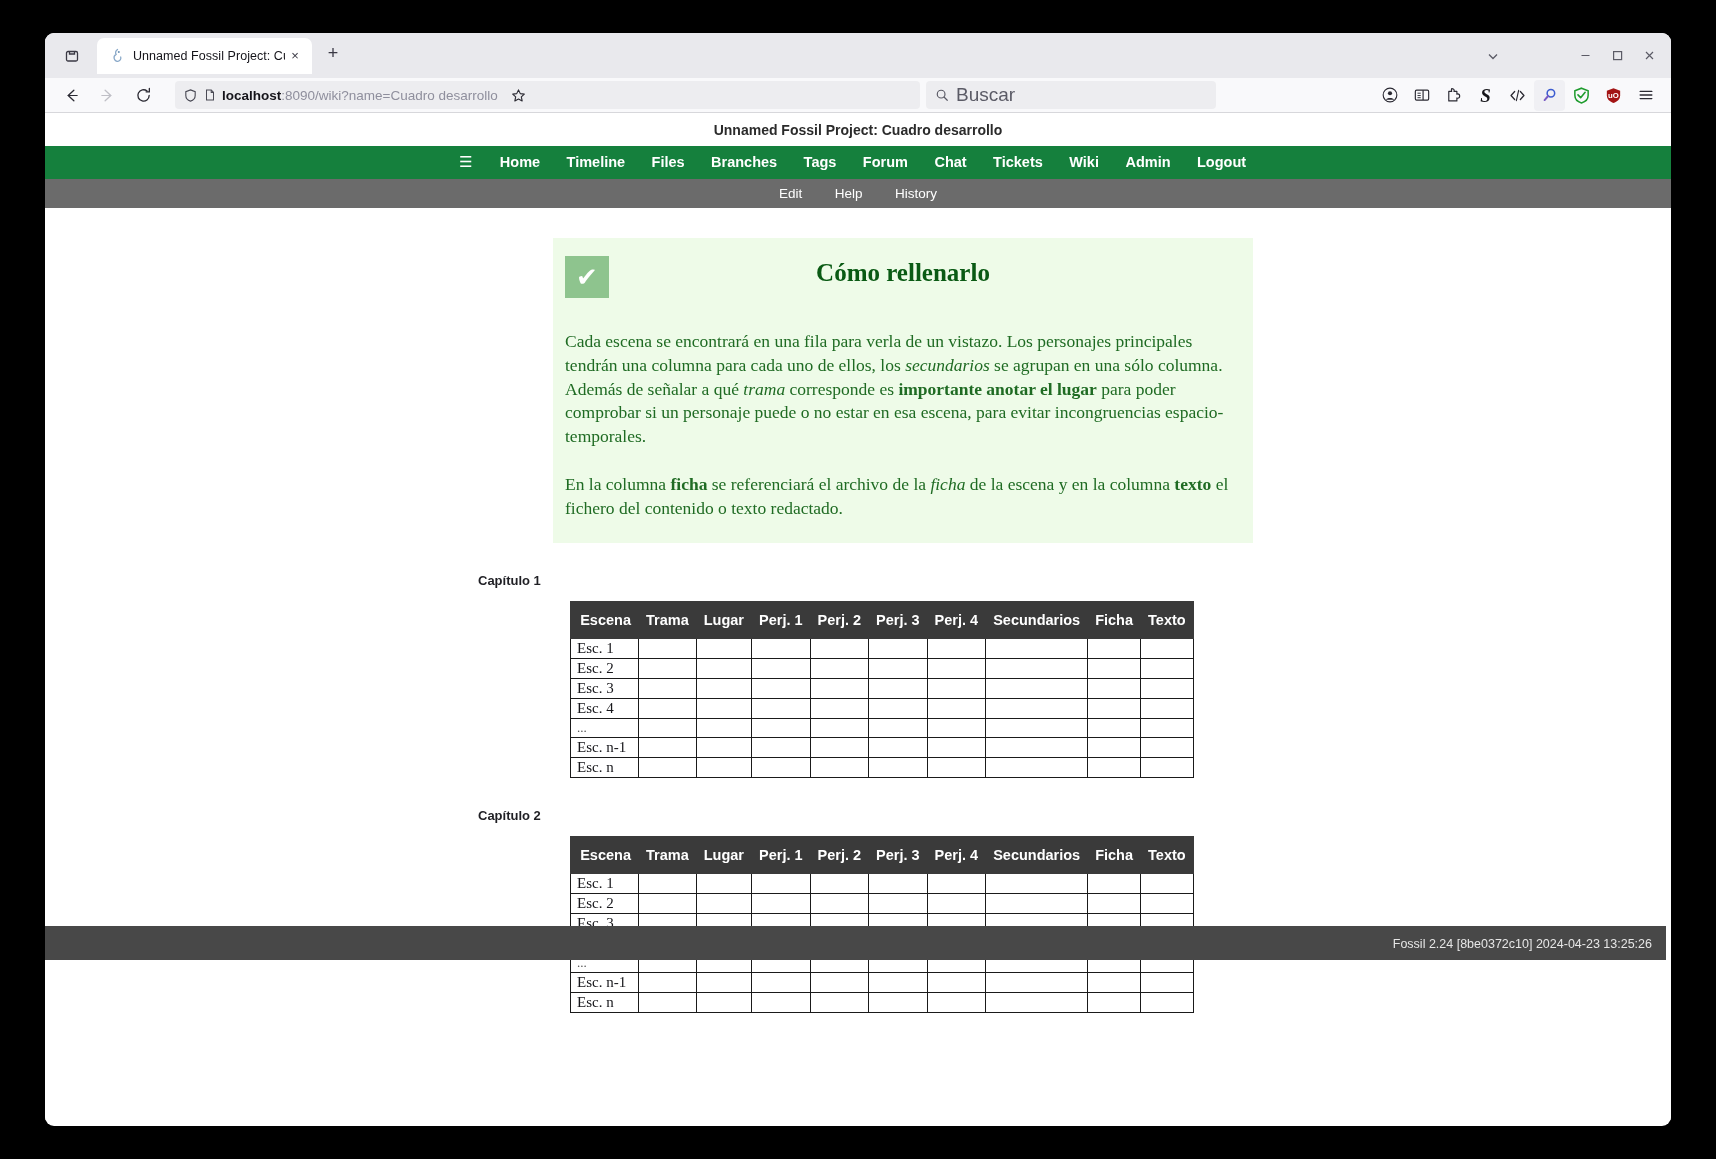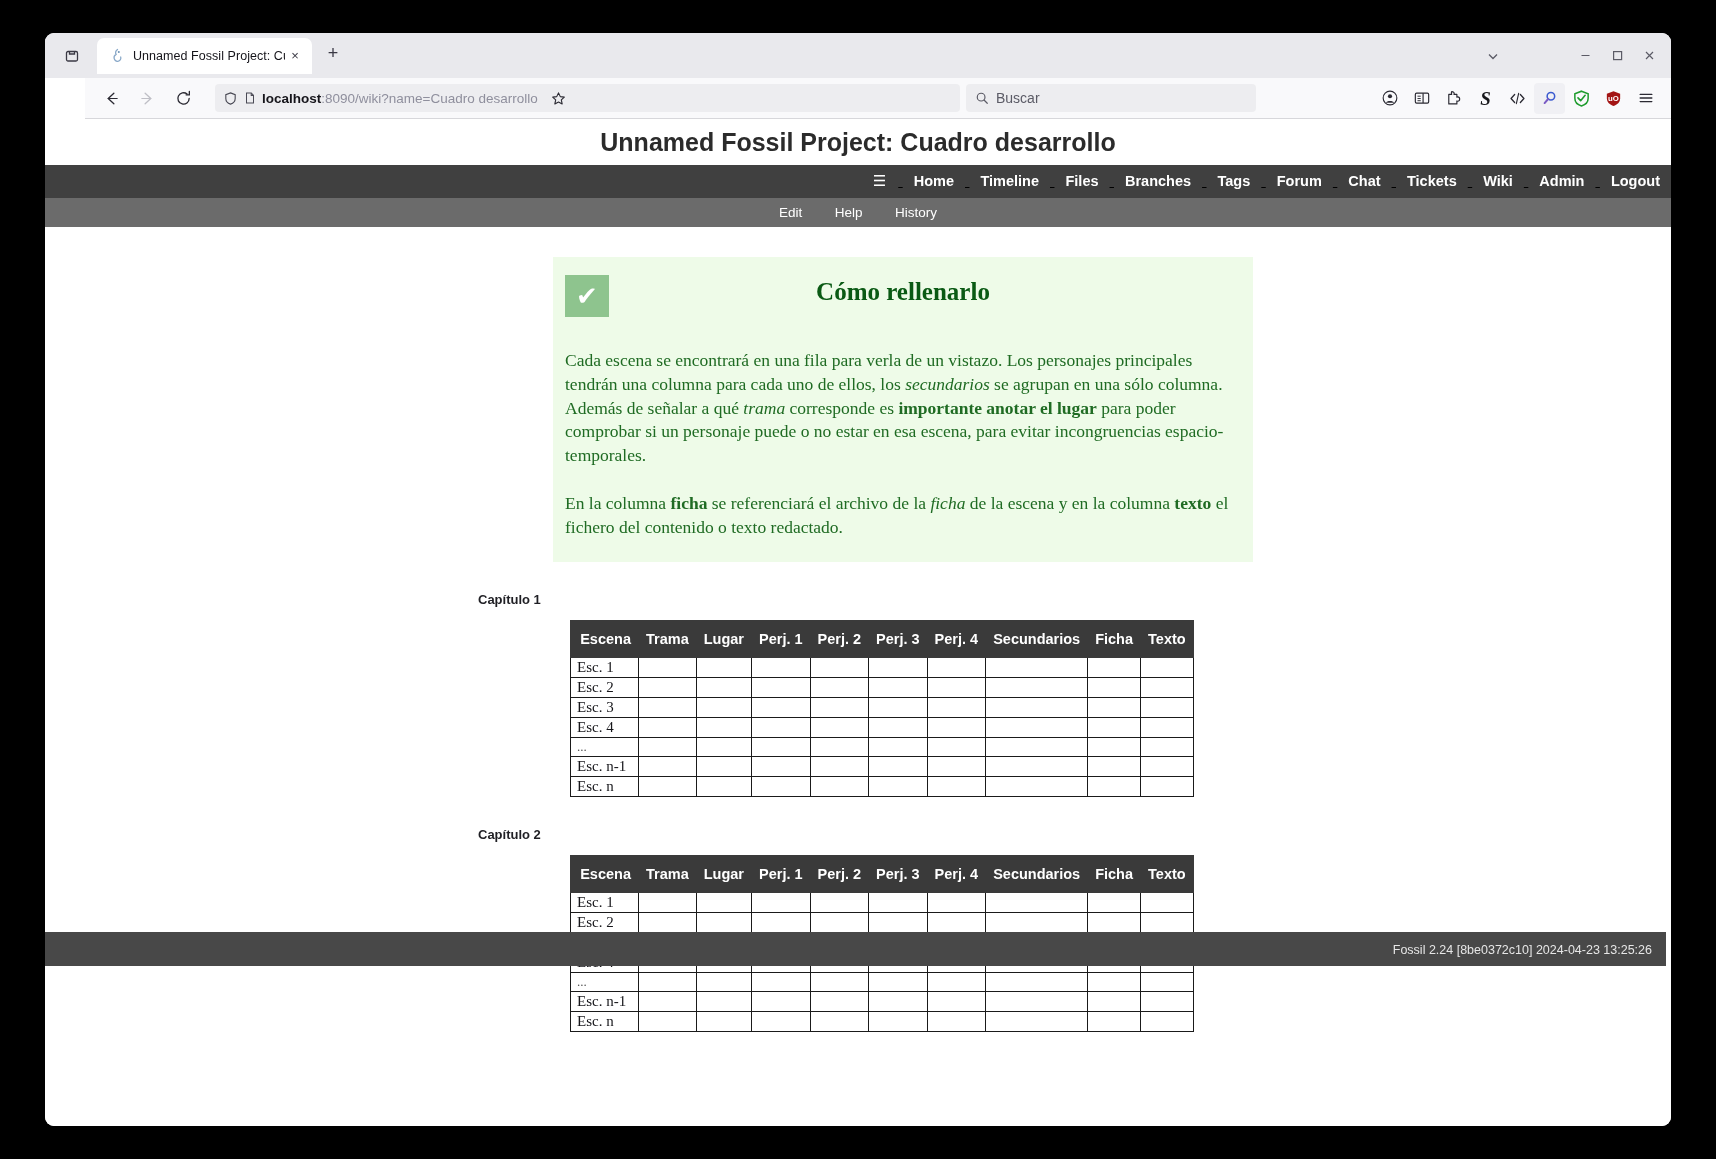--- a/index.html
+++ b/index.html
@@ -104,28 +104,27 @@
   }
   .winbtn {
     width: 32px; height: 32px;
     display: flex; align-items: center; justify-content: center;
     color: #5b5b66;
   }
   .winbtn.spacer { width: 60px; }
 
   
   .navbar {
-    height: 41px;
+    height: 35px;
     background: #f9f9fb;
     display: flex;
     align-items: center;
     padding: 0 10px;
     border-bottom: 1px solid #d7d7db;
     box-sizing: border-box;
-    margin-left: 40px;
   }
   .navbtn {
     width: 32px; height: 32px;
     display: flex; align-items: center; justify-content: center;
     margin-right: 4px;
     border-radius: 4px;
     color: #2b2a33;
   }
   .navbtn.disabled { color: #bfbfc6; }
   .urlbar {
@@ -160,21 +159,21 @@
     height: 28px;
     background: #ededf0;
     border-radius: 4px;
     display: flex;
     align-items: center;
     padding: 0 9px;
     margin-left: 6px;
     box-sizing: border-box;
   }
   .search-ph {
-    font-size: 14px;
+    font-size: 19px;
     color: #5b5b66;
     margin-left: 7px;
   }
   .toolbar-icons {
     display: flex;
     align-items: center;
     margin-left: auto;
   }
   .tbicon {
     width: 31px; height: 31px;
@@ -188,33 +187,32 @@
   
   .page {
     background: #ffffff;
     height: calc(1093px - 45px - 41px);
     overflow: hidden;
     position: relative;
   }
 
   .fossil-title {
     text-align: center;
-    font-size: 25px;
+    font-size: 14px;
     font-weight: bold;
     color: #2b2b2b;
     padding: 9px 0 8px 0;
     font-family: "Liberation Sans", sans-serif;
   }
 
   .mainmenu {
-    background: #404040;
-    text-align: right;
+    background: #15803d;
+    text-align: center;
     padding: 7px 0 8px 0;
     white-space: nowrap;
-    text-decoration: underline;
   }
   .mainmenu a {
     color: #ffffff;
     font-size: 14.5px;
     font-weight: bold;
     text-decoration: none;
     margin: 0 11px;
     display: inline-block;
     font-family: "Liberation Sans", sans-serif;
   }

